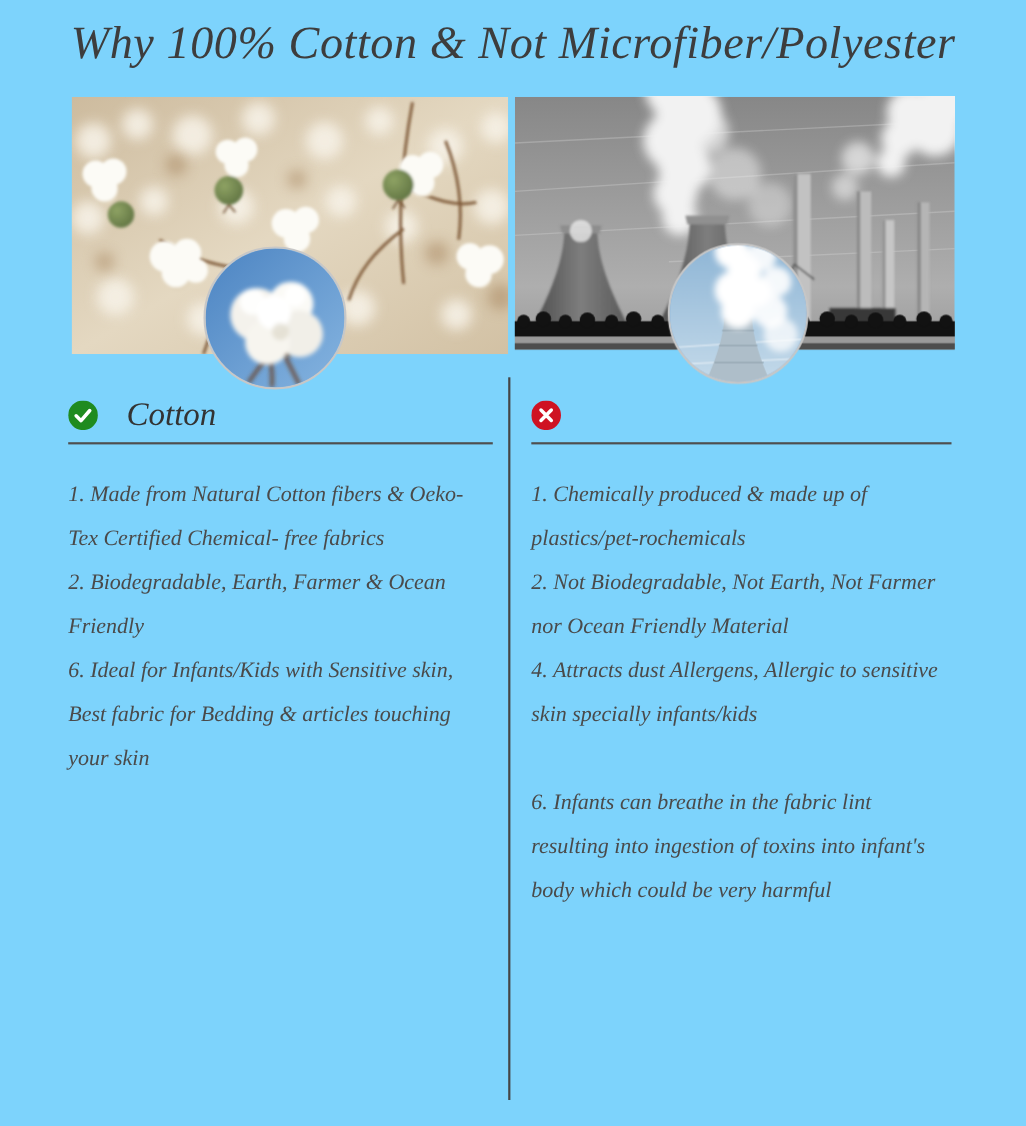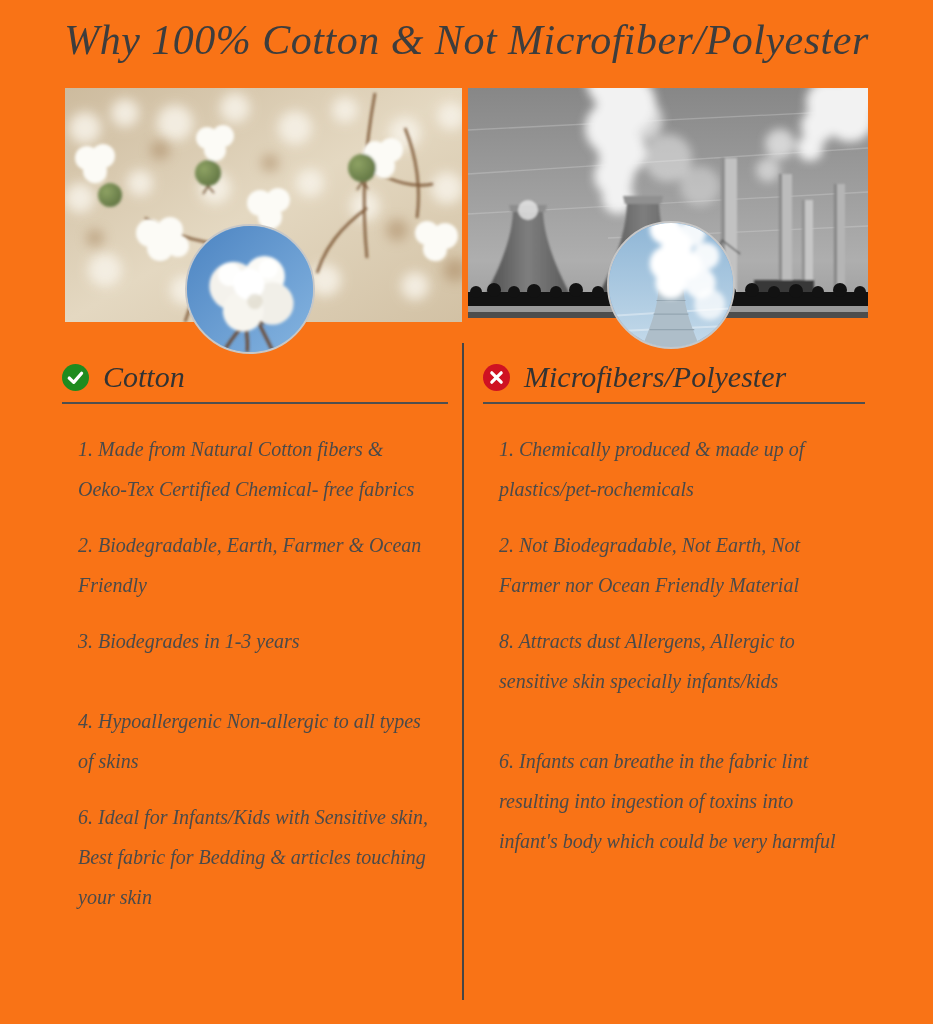--- a/index.html
+++ b/index.html
@@ -1,17 +1,17 @@
 <!DOCTYPE html>
 <html><head>
 <meta charset="utf-8">
 <style>
   html,body{margin:0;padding:0;background:#ffffff;}
   .page{
-    position:relative;width:933px;height:1024px;background:#f97316;overflow:hidden;
+    position:relative;width:933px;height:1024px;background:#7dd3fc;overflow:hidden;
     font-family:"Liberation Serif","DejaVu Serif",serif;font-style:italic;
   }
   .title{
     position:absolute;top:16px;left:0;width:933px;margin:0;text-align:center;
     font-size:42px;font-weight:normal;color:#3d3d3d;letter-spacing:0.5px;
   }
   .photo{position:absolute;overflow:hidden;}
   .photo svg{display:block;width:100%;height:100%;}
   .photo-left{left:65px;top:88px;width:397px;height:234px;}
   .photo-right{left:468px;top:88px;width:400px;height:230px;}
@@ -19,25 +19,25 @@
     position:absolute;border-radius:50%;overflow:hidden;z-index:3;
     border:2px solid #c7c7c7;box-sizing:border-box;background:#7fb0de;
   }
   .inset svg{display:block;width:100%;height:100%;}
   .inset-left{left:185px;top:224px;width:130px;height:130px;}
   .inset-right{left:607px;top:221px;width:128px;height:128px;}
   .divider{position:absolute;left:462px;top:343px;width:2px;height:657px;background:#454545;}
   .col{position:absolute;top:360px;}
   .col-left{left:62px;width:386px;}
   .col-right{left:483px;width:382px;}
-  .col-header{display:flex;align-items:center;gap:14px;height:34px;font-size:30px;color:#333333;}
+  .col-header{display:flex;align-items:center;gap:26px;height:34px;font-size:30px;color:#333333;}
   .col-header .badge{flex:0 0 auto;width:27px;height:27px;display:block;}
   .rule{margin-top:8px;height:2px;background:#4f4f4f;}
   .list{margin-top:25px;font-size:20px;line-height:40px;color:#4a4a4a;}
-  .item{margin:16px;}
+  .item{margin:0;}
   .item.gap-before{margin-top:40px;}
 </style>
 </head>
 <body>
 
 <div class="page">
 
   <h1 class="title">Why 100% Cotton &amp; Not Microfiber/Polyester</h1>
 
   <div class="photo photo-left">
@@ -310,36 +310,33 @@
       <svg class="badge" viewBox="0 0 27 27">
         <circle cx="13.5" cy="13.5" r="13.5" fill="#1f8b1f"></circle>
         <path d="M7.2,14 L11.7,18.4 L19.6,9.2" fill="none" stroke="#ffffff" stroke-width="3.2" stroke-linecap="round" stroke-linejoin="round"></path>
       </svg>
       <span>Cotton</span>
     </div>
     <div class="rule"></div>
     <div class="list">
       <p class="item">1. Made from Natural Cotton fibers &amp; Oeko-Tex Certified Chemical- free fabrics</p>
       <p class="item">2. Biodegradable, Earth, Farmer &amp; Ocean Friendly</p>
-      <p class="item">3. Biodegrades in 1-3 years</p>
-      <p class="item gap-before">4. Hypoallergenic Non-allergic to all types of skins</p>
       <p class="item">6. Ideal for Infants/Kids with Sensitive skin, Best fabric for Bedding &amp; articles touching your skin</p>
     </div>
   </div>
 
   <div class="col col-right">
     <div class="col-header">
       <svg class="badge" viewBox="0 0 27 27">
         <circle cx="13.5" cy="13.5" r="13.5" fill="#cf1222"></circle>
         <path d="M8.8,8.8 L18.2,18.2 M18.2,8.8 L8.8,18.2" fill="none" stroke="#ffffff" stroke-width="3.2" stroke-linecap="round"></path>
       </svg>
-      <span>Microfibers/Polyester</span>
     </div>
     <div class="rule"></div>
     <div class="list">
       <p class="item">1. Chemically produced &amp; made up of plastics/pet-rochemicals</p>
       <p class="item">2. Not Biodegradable, Not Earth, Not Farmer nor Ocean Friendly Material</p>
-      <p class="item">8. Attracts dust Allergens, Allergic to sensitive skin specially infants/kids</p>
+      <p class="item">4. Attracts dust Allergens, Allergic to sensitive skin specially infants/kids</p>
       <p class="item gap-before">6. Infants can breathe in the fabric lint resulting into ingestion of toxins into infant's body which could be very harmful</p>
     </div>
   </div>
 
 </div>
 
 </body></html>

